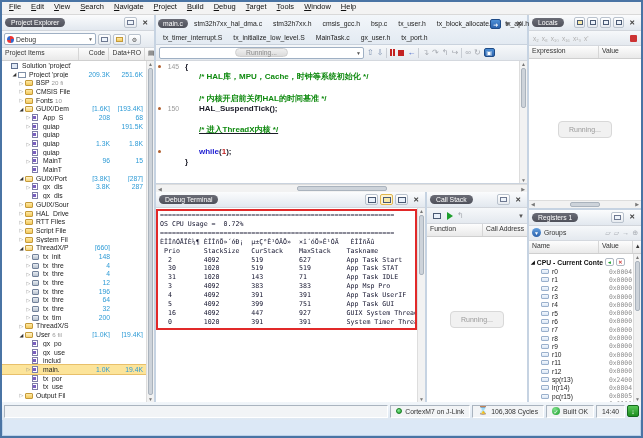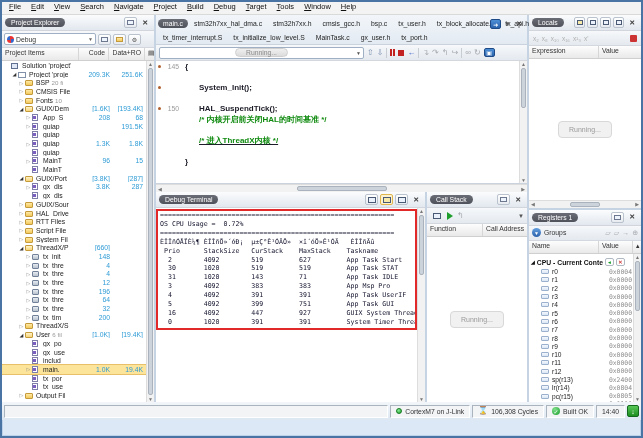--- a/index.html
+++ b/index.html
@@ -653,73 +653,74 @@
                 </span>
                 <span class="cl-num">145</span>
               </div>
               <span class="cl-txt" style="padding-left: 3px;"><span>{</span></span>
             </div>
             <div class="cline">
               <div class="cl-gut">
                 <span class="cl-mark"></span>
                 <span class="cl-num"></span>
               </div>
+              <span class="cl-txt" style="padding-left: 17px;"><span class="tok-c">/* HAL库，MPU，Cache，时钟等系统初始化 */</span></span>
+            </div>
+            <div class="cline">
+              <div class="cl-gut">
+                <span class="cl-mark"></span>
+                <span class="cl-num"></span>
+              </div>
+              <span class="cl-txt" style="padding-left: 3px;"></span>
+            </div>
+            <div class="cline">
+              <div class="cl-gut">
+                <span class="cl-mark"></span>
+                <span class="cl-num"></span>
+              </div>
+              <span class="cl-txt" style="padding-left: 17px;"><span class="tok-c">/* 内核开启前关闭HAL的时间基准 */</span></span>
+            </div>
+            <div class="cline">
+              <div class="cl-gut">
+                <span class="cl-mark">
+                  <i></i>
+                </span>
+                <span class="cl-num">150</span>
+              </div>
+              <span class="cl-txt" style="padding-left: 17px;"><span>HAL_SuspendTick();</span></span>
+            </div>
+            <div class="cline">
+              <div class="cl-gut">
+                <span class="cl-mark"></span>
+                <span class="cl-num"></span>
+              </div>
+              <span class="cl-txt" style="padding-left: 3px;"></span>
+            </div>
+            <div class="cline">
+              <div class="cl-gut">
+                <span class="cl-mark"></span>
+                <span class="cl-num"></span>
+              </div>
+              <span class="cl-txt" style="padding-left: 17px; text-decoration: underline;"><span class="tok-c">/* 进入ThreadX内核 */</span></span>
+            </div>
+            <div class="cline">
+              <div class="cl-gut">
+                <span class="cl-mark"></span>
+                <span class="cl-num"></span>
+              </div>
+              <span class="cl-txt" style="padding-left: 3px;"></span>
             </div>
             <div class="cline">
               <div class="cl-gut">
                 <span class="cl-mark">
                   <i></i>
                 </span>
                 <span class="cl-num"></span>
               </div>
-              <span class="cl-txt" style="padding-left: 17px;"><span>System_Init();</span></span>
-            </div>
-            <div class="cline">
-              <div class="cl-gut">
-                <span class="cl-mark"></span>
-                <span class="cl-num"></span>
-              </div>
-              <span class="cl-txt" style="padding-left: 3px;"></span>
-            </div>
-            <div class="cline">
-              <div class="cl-gut">
-                <span class="cl-mark">
-                  <i></i>
-                </span>
-                <span class="cl-num">150</span>
-              </div>
-              <span class="cl-txt" style="padding-left: 17px;"><span>HAL_SuspendTick();</span></span>
-            </div>
-            <div class="cline">
-              <div class="cl-gut">
-                <span class="cl-mark"></span>
-                <span class="cl-num"></span>
-              </div>
-              <span class="cl-txt" style="padding-left: 17px;"><span class="tok-c">/* 内核开启前关闭HAL的时间基准 */</span></span>
-            </div>
-            <div class="cline">
-              <div class="cl-gut">
-                <span class="cl-mark"></span>
-                <span class="cl-num"></span>
-              </div>
-              <span class="cl-txt" style="padding-left: 3px;"></span>
-            </div>
-            <div class="cline">
-              <div class="cl-gut">
-                <span class="cl-mark"></span>
-                <span class="cl-num"></span>
-              </div>
-              <span class="cl-txt" style="padding-left: 17px; text-decoration: underline;"><span class="tok-c">/* 进入ThreadX内核 */</span></span>
-            </div>
-            <div class="cline">
-              <div class="cl-gut">
-                <span class="cl-mark"></span>
-                <span class="cl-num"></span>
-              </div>
-              <span class="cl-txt" style="padding-left: 3px;"></span>
+              <span class="cl-txt" style="padding-left: 17px;"><span class="tok-k">while</span><span>(</span><span class="tok-n">1</span><span>);</span></span>
             </div>
             <div class="cline">
               <div class="cl-gut">
                 <span class="cl-mark"></span>
                 <span class="cl-num"></span>
               </div>
               <span class="cl-txt" style="padding-left: 3px;"><span>}</span></span>
             </div>
           </div>
         <div class="vsb ed-vsb">

